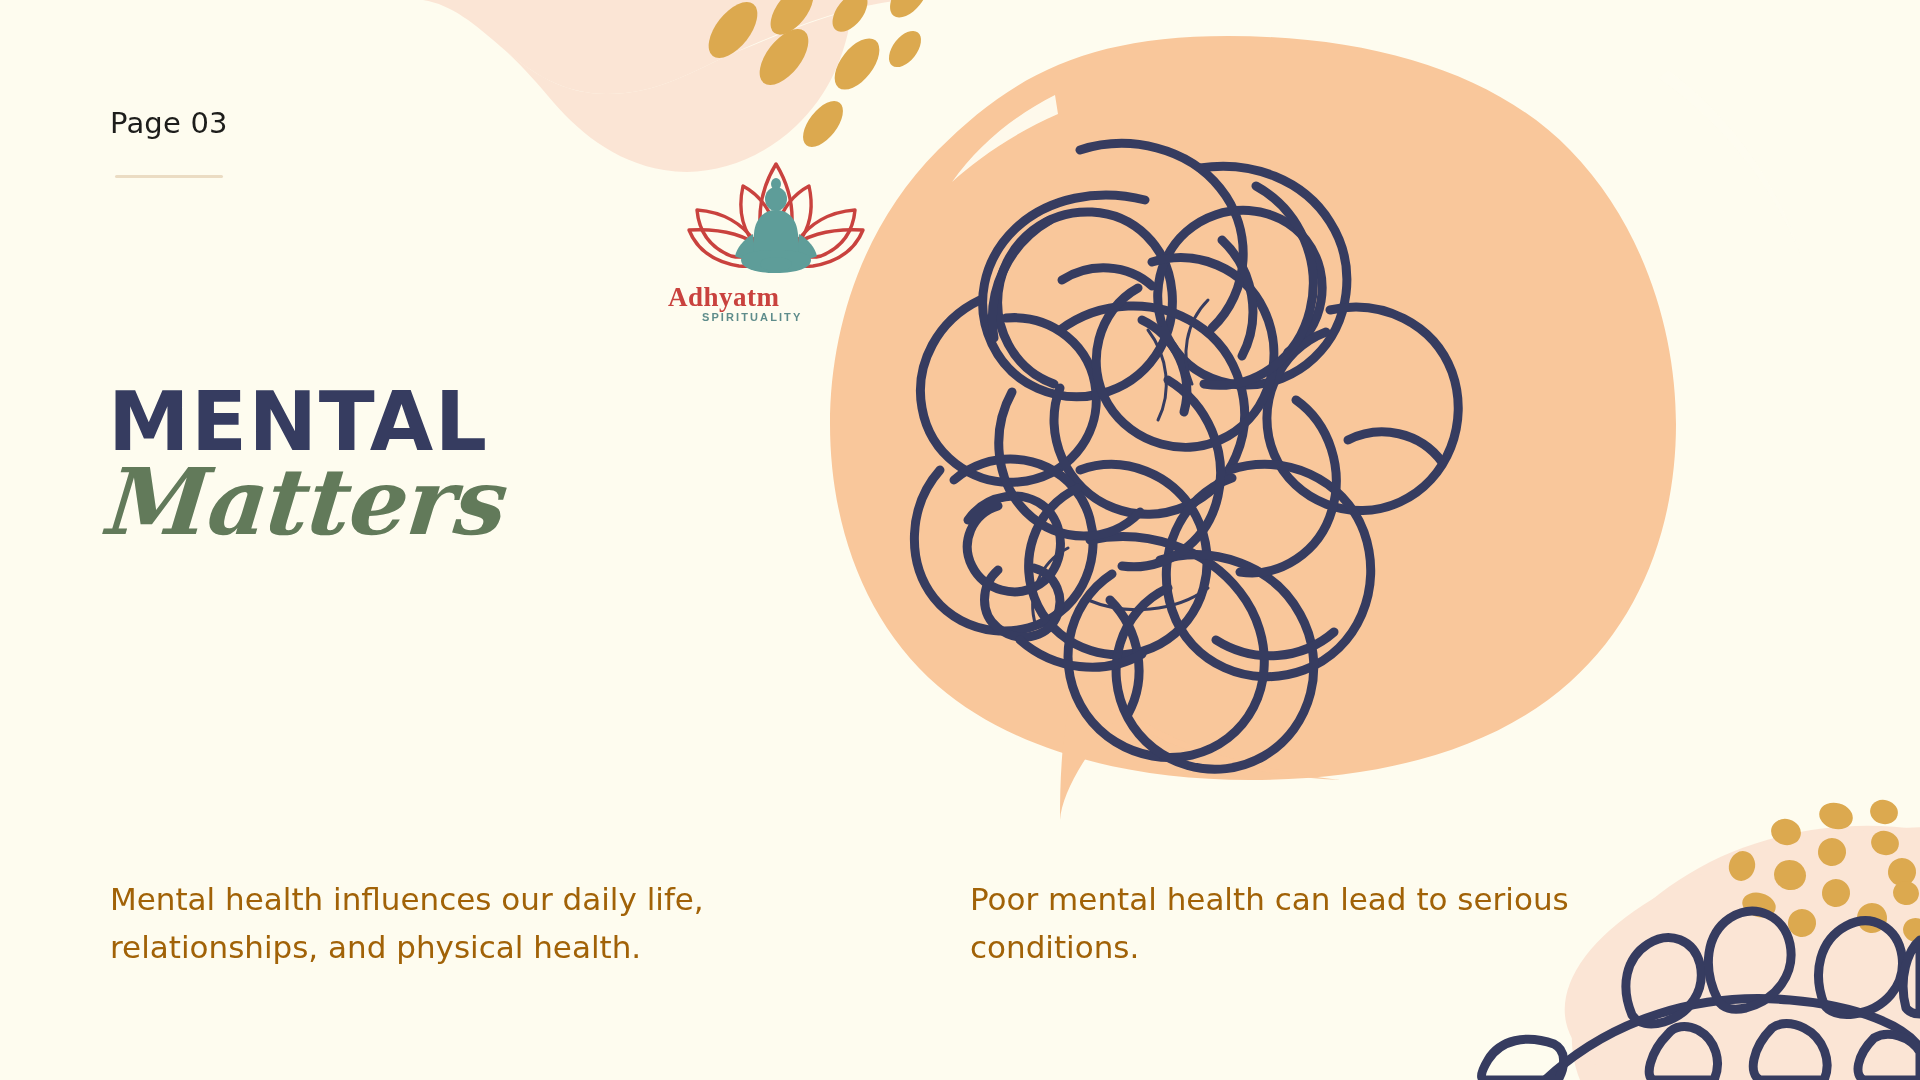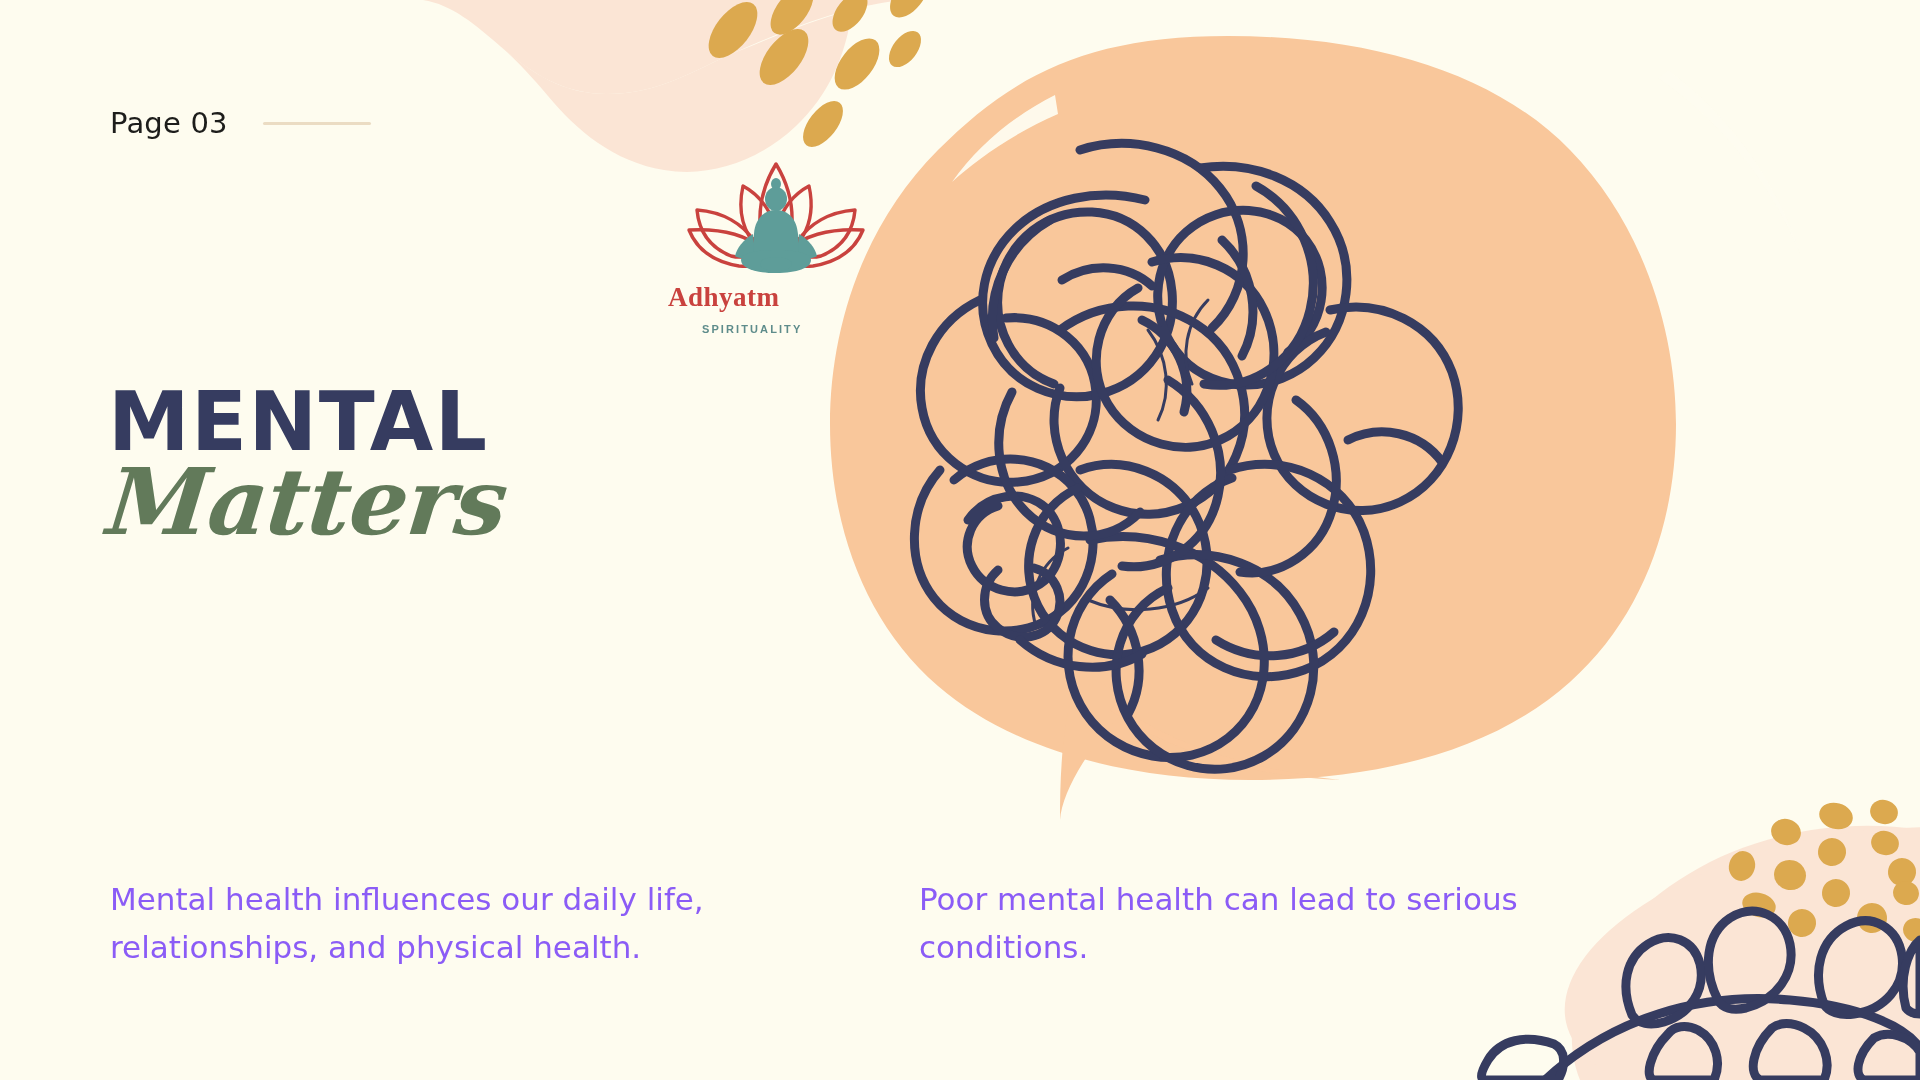--- a/index.html
+++ b/index.html
@@ -31,20 +31,21 @@
 
   
   #page-marker {
     position: absolute;
     left: 110px;
     top: 106px;
     display: flex;
     align-items: center;
     gap: 35px;
     z-index: 6;
+    flex-direction: column;
   }
   #page-marker .page-label {
     font-family: "DejaVu Sans", sans-serif;
     font-size: 29px;
     font-weight: 400;
     color: #1d1d1b;
     letter-spacing: 0.2px;
     white-space: nowrap;
   }
   #page-marker .page-rule {
@@ -77,21 +78,21 @@
     letter-spacing: 0.5px;
     line-height: 1;
     margin-top: -4px;
   }
   #logo .logo-sub {
     font-family: "Liberation Sans", sans-serif;
     font-size: 11px;
     font-weight: 600;
     color: #5E8C8B;
     letter-spacing: 2.1px;
-    margin-top: 12px;
+    margin-top: 0;
     padding-left: 34px;
   }
 
   
   #headline {
     position: absolute;
     left: 108px;
     top: 382px;
     z-index: 6;
   }
@@ -119,30 +120,30 @@
     white-space: nowrap;
   }
 
   
   .body-col {
     position: absolute;
     z-index: 6;
     font-family: "DejaVu Sans", sans-serif;
     font-size: 31px;
     line-height: 1.55;
-    color: #8b5cf6;
+    color: #a16207;
     font-weight: 400;
   }
   #body-left {
     left: 110px;
     top: 875px;
     width: 660px;
   }
   #body-right {
-    left: 919px;
+    left: 970px;
     top: 875px;
     width: 600px;
   }
 </style>
 </head>
 <body>
 
 <div id="slide">
 
   <svg class="deco-svg" viewBox="0 0 1920 1080">

